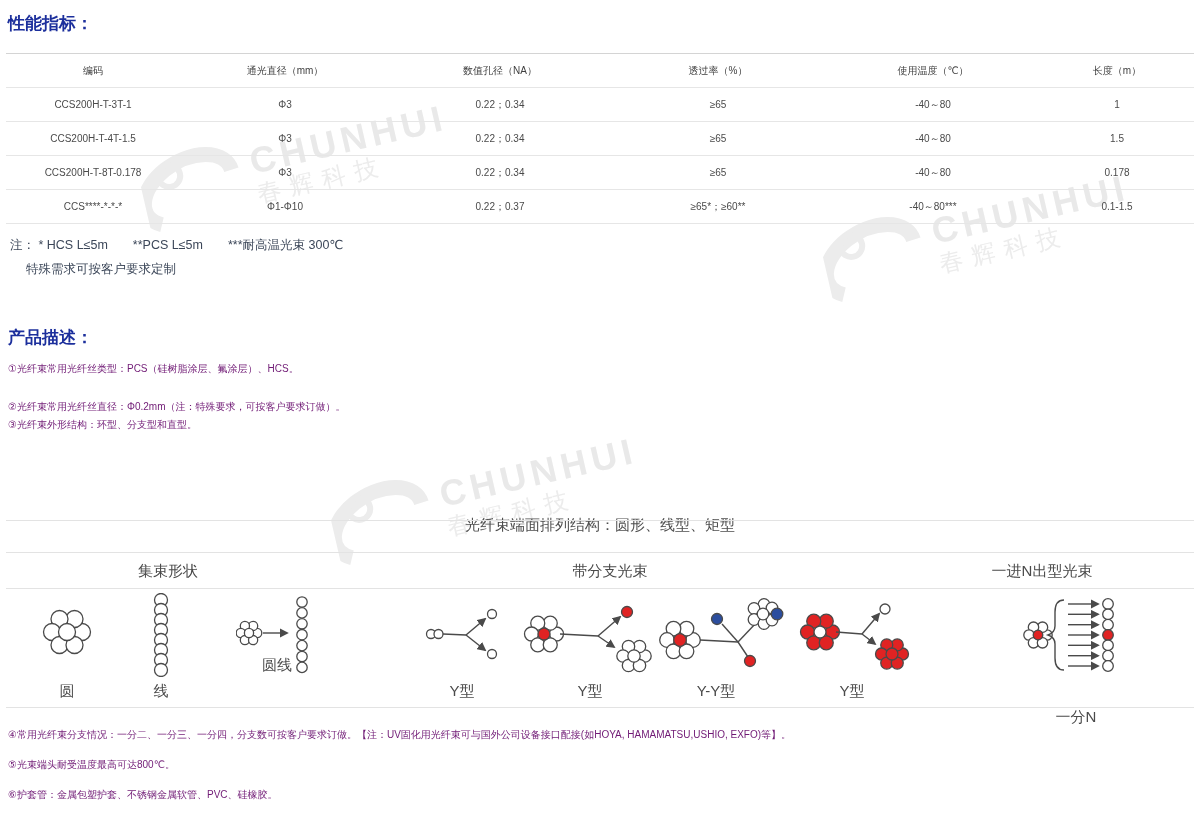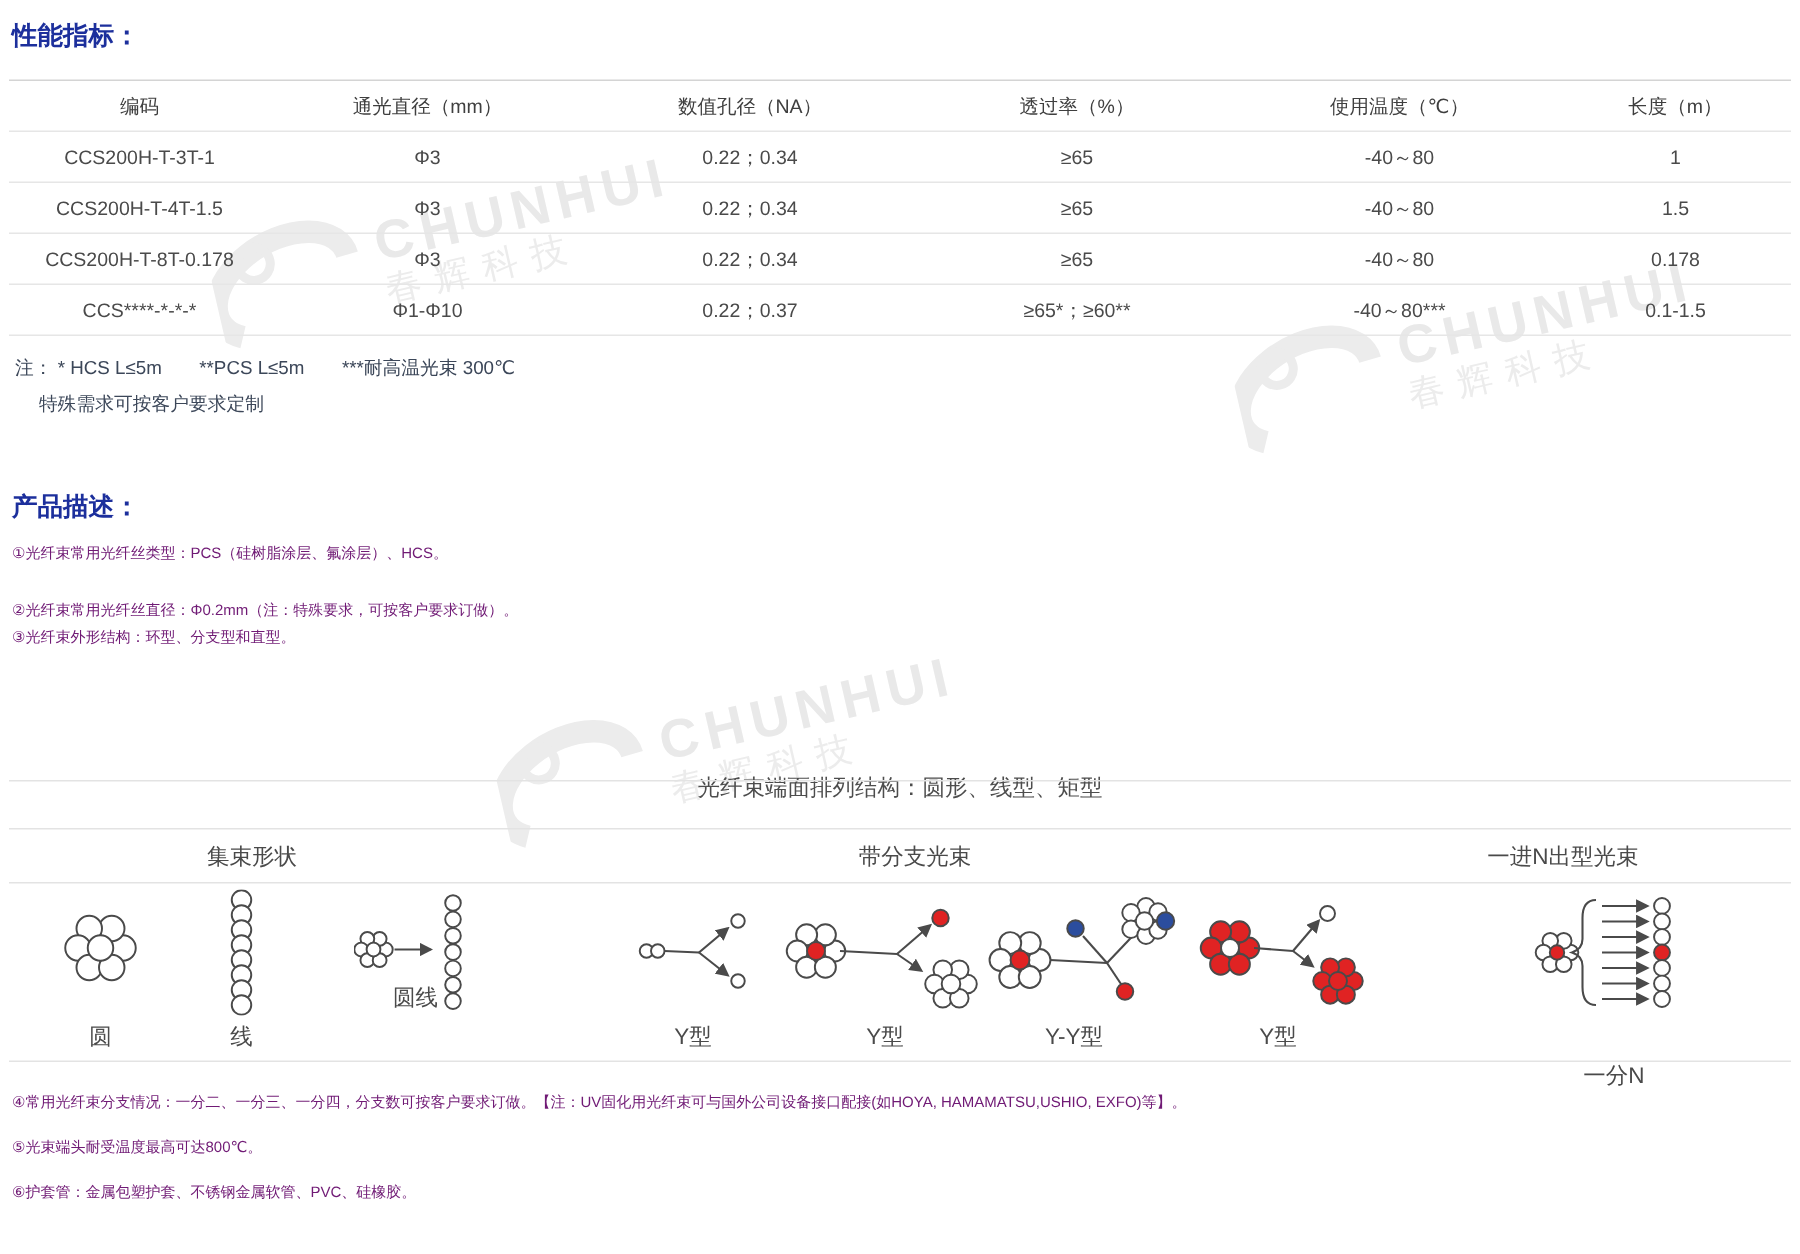--- a/index.html
+++ b/index.html
@@ -10,21 +10,21 @@
       transform:rotate(-13deg);pointer-events:none;z-index:0;}
   .wm-text{display:flex;flex-direction:column;line-height:1.05;}
   .wm-en{font-size:36px;font-weight:bold;letter-spacing:5px;color:#e9e9e9;}
   .wm-cn{font-size:24px;letter-spacing:9px;color:#ececec;margin-top:2px;}
   .wm svg{display:block;}
   
   .sec-title{position:absolute;left:8px;font-size:17px;font-weight:bold;color:#1c2f9c;z-index:2;}
   
   .spec{position:absolute;left:6px;top:53px;width:1188px;border-collapse:collapse;
         table-layout:fixed;z-index:1;border-top:1px solid #d4d4d4;}
-  .spec th,.spec td{height:33px;text-align:center;vertical-align:middle;font-size:13px;
+  .spec th,.spec td{height:33px;text-align:center;vertical-align:middle;font-size:10px;
         font-weight:normal;color:#4a4a4a;border-bottom:1px solid #e6e6e6;padding:0;}
   .spec th{color:#3f3f3f;}
   
   .note{position:absolute;font-size:12.5px;color:#3c4759;z-index:1;}
   
   .desc-item{position:absolute;left:8px;font-size:10px;color:#701a75;z-index:1;white-space:nowrap;}
   .center-note{position:absolute;left:0;width:1200px;text-align:center;font-size:15px;
         color:#4d4d4d;z-index:1;margin-top:40px;}
   
   .hline{position:absolute;left:6px;width:1188px;height:0;border-top:1px solid #e3e3e3;z-index:1;}

